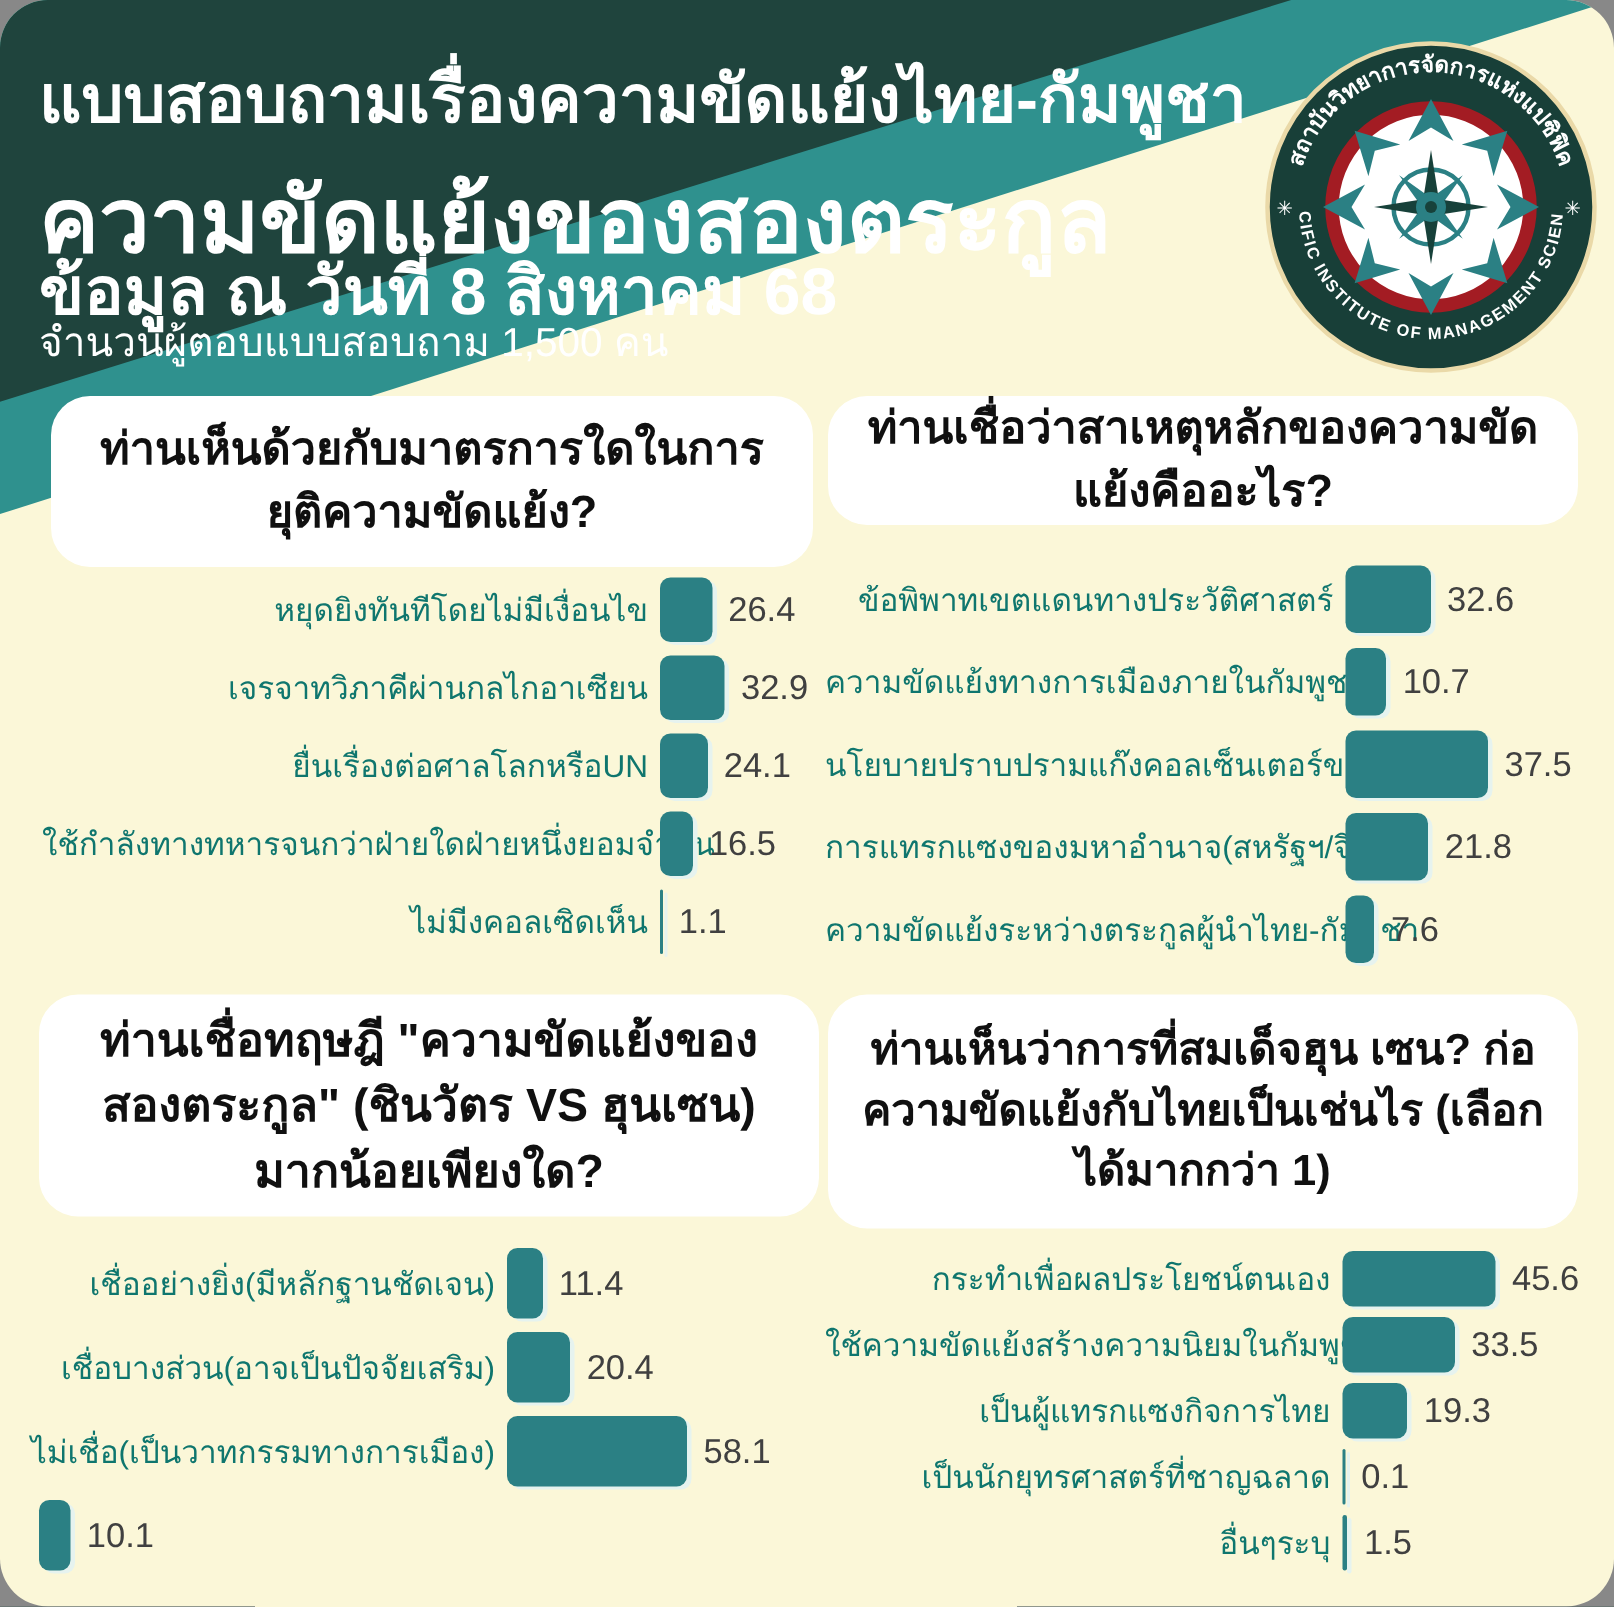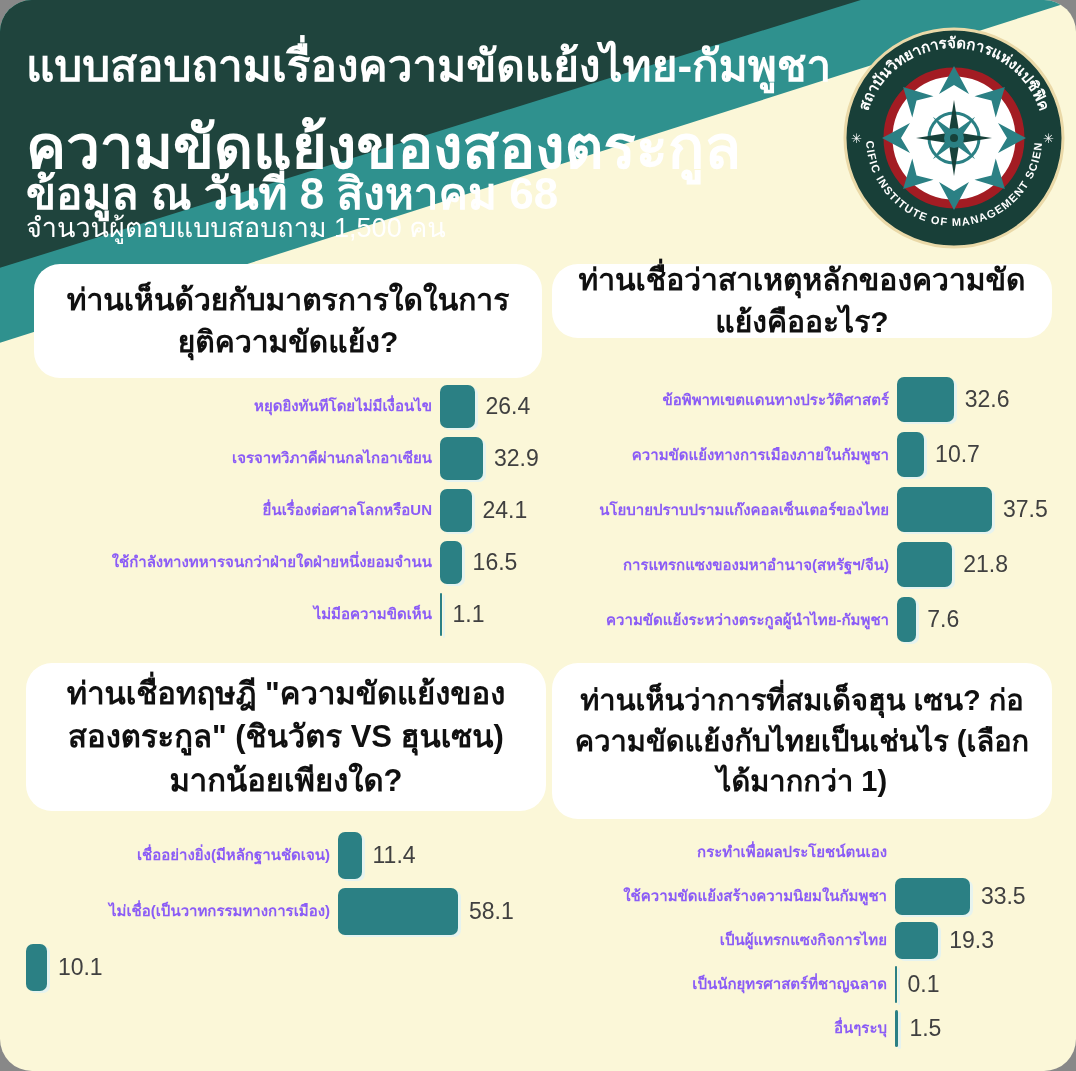--- a/index.html
+++ b/index.html
@@ -21,32 +21,32 @@
   .ht.t2{top:99px;font-size:60px;font-weight:bold;}
   .ht.sub{top:158px;font-size:44px;font-weight:600;}
   .ht.resp{top:206px;font-size:27px;font-weight:500;}
   
   .logo{position:absolute;left:842px;top:26px;width:224px;height:224px;z-index:4;}
   
   .qcard{position:absolute;z-index:3;background:#fff;border-radius:26px;
     display:flex;align-items:center;justify-content:center;text-align:center;
     font-weight:bold;color:#101010;padding:5px 20px;box-sizing:border-box;line-height:1.4;}
   #q1{left:34px;top:264px;width:508px;height:114px;font-size:30px;}
-  #q2{left:552px;top:264px;width:500px;height:74px;font-size:30px;}
+  #q2{left:552px;top:264px;width:500px;height:86px;font-size:30px;}
   #q3{left:26px;top:663px;width:520px;height:148px;font-size:31px;}
   #q4{left:552px;top:663px;width:500px;height:156px;font-size:29px;}
   
   .chart{position:absolute;z-index:3;}
   #c1{left:28px;top:380px;width:540px;--rh:52px;--bh:43px;--lw:404px;}
   #c2{left:550px;top:372px;width:524px;--rh:55px;--bh:45px;--lw:339px;}
   #c3{left:18px;top:827px;width:540px;--rh:56px;--bh:47px;--lw:312px;}
   #c4{left:550px;top:830px;width:524px;--rh:44px;--bh:37px;--lw:337px;}
   .row{display:flex;align-items:center;height:var(--rh);}
   .lab{width:var(--lw);flex:none;display:flex;overflow:visible;}
-  .lab span{margin-left:auto;white-space:nowrap;font-size:15px;color:#8b5cf6;font-weight:bold;}
+  .lab span{margin-left:auto;white-space:nowrap;font-size:21px;color:#0f766e;}
   .zone{display:flex;align-items:center;margin-left:8px;flex:1;}
   .bar{height:var(--bh);flex:none;background:var(--bar-teal,#2b8084);
     border-radius:7px;box-shadow:3px 2px 0 #e6f3ef;}
   .val{margin-left:11px;font-size:23px;font-weight:500;color:#404040;white-space:nowrap;}
 </style>
 </head>
 <body>
 
 <div class="page" style="--background: #fbf7d8; --header-dark: #1f443d; --band-teal: #2f918e; --bar-teal: #2b8084; --card-white: #ffffff; --logo-red: #a31c23; --logo-dark: #183f38; --logo-ring: #ead9a8;">
 
@@ -153,21 +153,21 @@
         <div class="lab">
           <span>ใช้กำลังทางทหารจนกว่าฝ่ายใดฝ่ายหนึ่งยอมจำนน</span>
         </div>
         <div class="zone">
           <div class="bar" style="width: 21.6px;"></div>
           <span class="val">16.5</span>
         </div>
       </div>
       <div class="row">
         <div class="lab">
-          <span>ไม่มีอความขิดเห็น</span>
+          <span>ไม่มีงคอลเซิดเห็น</span>
         </div>
         <div class="zone">
           <div class="bar" style="width: 1.5px;"></div>
           <span class="val">1.1</span>
         </div>
       </div>
     </div>
   <div class="chart" id="c2">
       <div class="row">
         <div class="lab">
@@ -220,39 +220,52 @@
         <div class="lab">
           <span>เชื่ออย่างยิ่ง(มีหลักฐานชัดเจน)</span>
         </div>
         <div class="zone">
           <div class="bar" style="width: 23.5px;"></div>
           <span class="val">11.4</span>
         </div>
       </div>
       <div class="row">
         <div class="lab">
+          <span>เชื่อบางส่วน(อาจเป็นปัจจัยเสริม)</span>
+        </div>
+        <div class="zone">
+          <div class="bar" style="width: 42.1px;"></div>
+          <span class="val">20.4</span>
+        </div>
+      </div>
+      <div class="row">
+        <div class="lab">
           <span>ไม่เชื่อ(เป็นวาทกรรมทางการเมือง)</span>
         </div>
         <div class="zone">
           <div class="bar" style="width: 120px;"></div>
           <span class="val">58.1</span>
         </div>
       </div>
       <div class="row">
         <div class="zone">
           <div class="bar" style="width: 20.9px;"></div>
           <span class="val">10.1</span>
         </div>
       </div>
     </div>
   <div class="chart" id="c4">
       <div class="row">
         <div class="lab">
           <span>กระทำเพื่อผลประโยชน์ตนเอง</span>
         </div>
+        <div class="zone">
+          <div class="bar" style="width: 102px;"></div>
+          <span class="val">45.6</span>
+        </div>
       </div>
       <div class="row">
         <div class="lab">
           <span>ใช้ความขัดแย้งสร้างความนิยมในกัมพูชา</span>
         </div>
         <div class="zone">
           <div class="bar" style="width: 74.9px;"></div>
           <span class="val">33.5</span>
         </div>
       </div>

